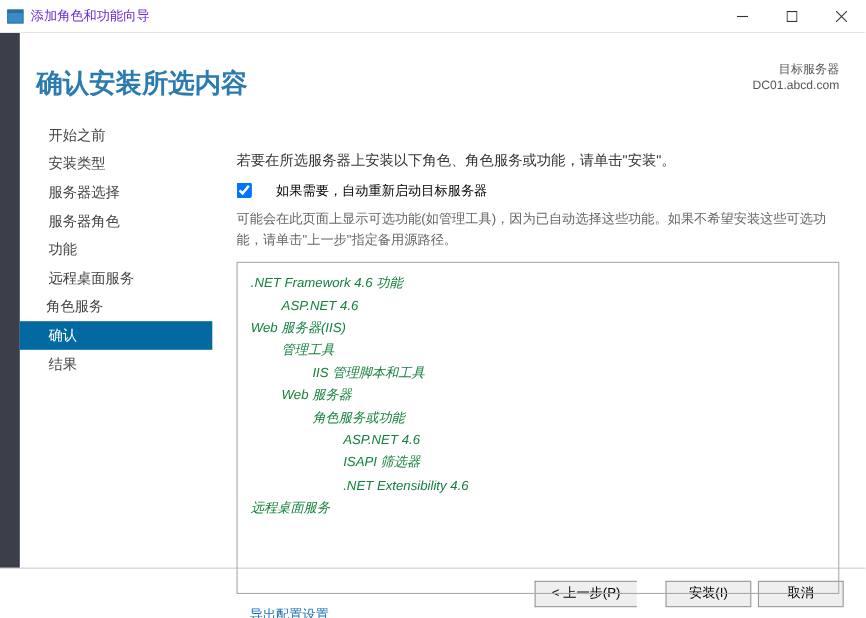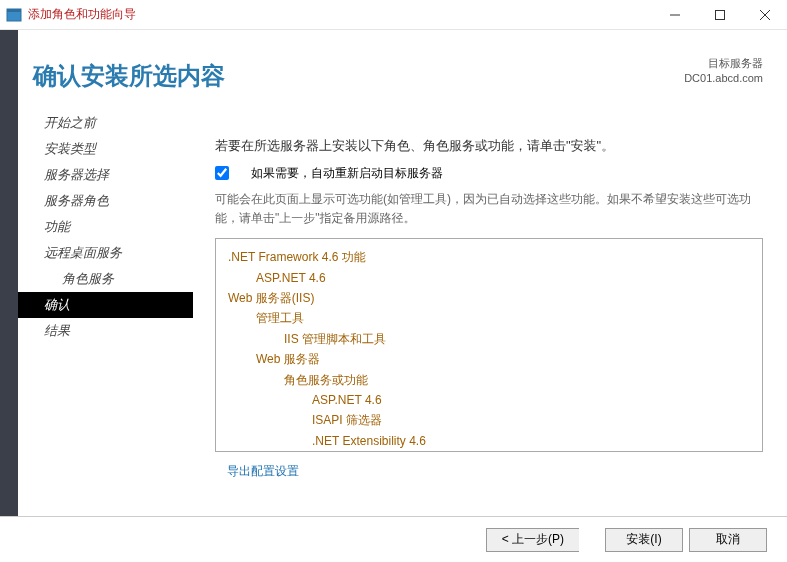--- a/index.html
+++ b/index.html
@@ -1,34 +1,34 @@
 <!DOCTYPE html>
 <html><head>
 <meta charset="utf-8">
 <style>
   * { box-sizing: border-box; margin: 0; padding: 0; }
   body { font-family: "Microsoft YaHei", "Segoe UI", sans-serif; font-size: 12px; background: #fff; width: 787px; height: 562px; overflow: hidden; }
   .titlebar { height: 30px; display: flex; align-items: center; padding: 0 0 0 6px; border-bottom: 1px solid #e5e5e5; }
   .titlebar .icon { width: 16px; height: 16px; margin-right: 6px; }
-  .titlebar .title { flex: 1; font-size: 12px; color: #b91c1c; }
+  .titlebar .title { flex: 1; font-size: 12px; color: #6d28d9; }
   .titlebar .winbtn { width: 45px; height: 30px; display: flex; align-items: center; justify-content: center; color: #333; }
   .content { display: flex; height: calc(100% - 30px - 46px); }
   .leftband { width: 18px; background: #3b3f4a; }
   .sidebar { width: 175px; padding-top: 80px; }
-  .sidebar-item { padding: 4px 10px 4px 26px; color: #444; font-size: 13px; font-style: italic; }
-  .sidebar-item.sub { padding-left: 44px; }
-  .sidebar-item.selected { background: #000000; color: #fff; }
+  .sidebar-item { padding: 4px 10px 4px 26px; color: #444; font-size: 13px; }
+  .sidebar-item.sub { padding-left: 24px; }
+  .sidebar-item.selected { background: #0369a1; color: #fff; }
   .main { flex: 1; padding: 18px 24px 0 22px; position: relative; }
   .heading { color: #2a7bb0; font-size: 24px; font-weight: bold; position: absolute; top: 30px; left: -160px; }
   .target { text-align: right; font-size: 11px; color: #555; line-height: 1.4; margin-top: 8px;}
   .body-area { margin-top: 50px; }
   .instr { color: #333; font-size: 13px; margin-bottom: 10px; }
   .chk-row { display: flex; align-items: center; gap: 22px; margin-bottom: 8px; }
   .subinstr { color: #666; font-size: 12px; line-height: 1.6; margin-bottom: 10px; }
-  .feature-box { border: 1px solid #aaa; height: 214px; overflow-y: auto; padding: 8px 12px; font-size: 12px; color: #a16207; line-height: 1.7; }
+  .feature-box { border: 1px solid #aaa; height: 302px; overflow-y: auto; padding: 8px 12px; font-size: 12px; color: #15803d; line-height: 1.7; font-style: italic; }
   .indent1 { padding-left: 28px; }
   .indent2 { padding-left: 56px; }
   .indent3 { padding-left: 84px; }
   .links { margin-top: 10px; }
   .link { color: #1a6fb0; font-size: 12px; cursor: pointer; line-height: 1.6; margin-left: 12px; }
   .footer { height: 46px; border-top: 1px solid #ccc; display: flex; align-items: center; justify-content: flex-end; gap: 0; padding: 0 20px; background:#fff; }
   .footer button { height: 24px; min-width: 78px; font-size: 12px; border: 1px solid #999; background: #efefef; padding: 0 15px; margin-left: 6px; }
   .footer .pair { display: flex; gap:0; margin-right: 20px;}
   .footer .pair button:first-child { border-right: none; margin-left:0; }
   .footer .pair button:last-child { margin-left:0; }

